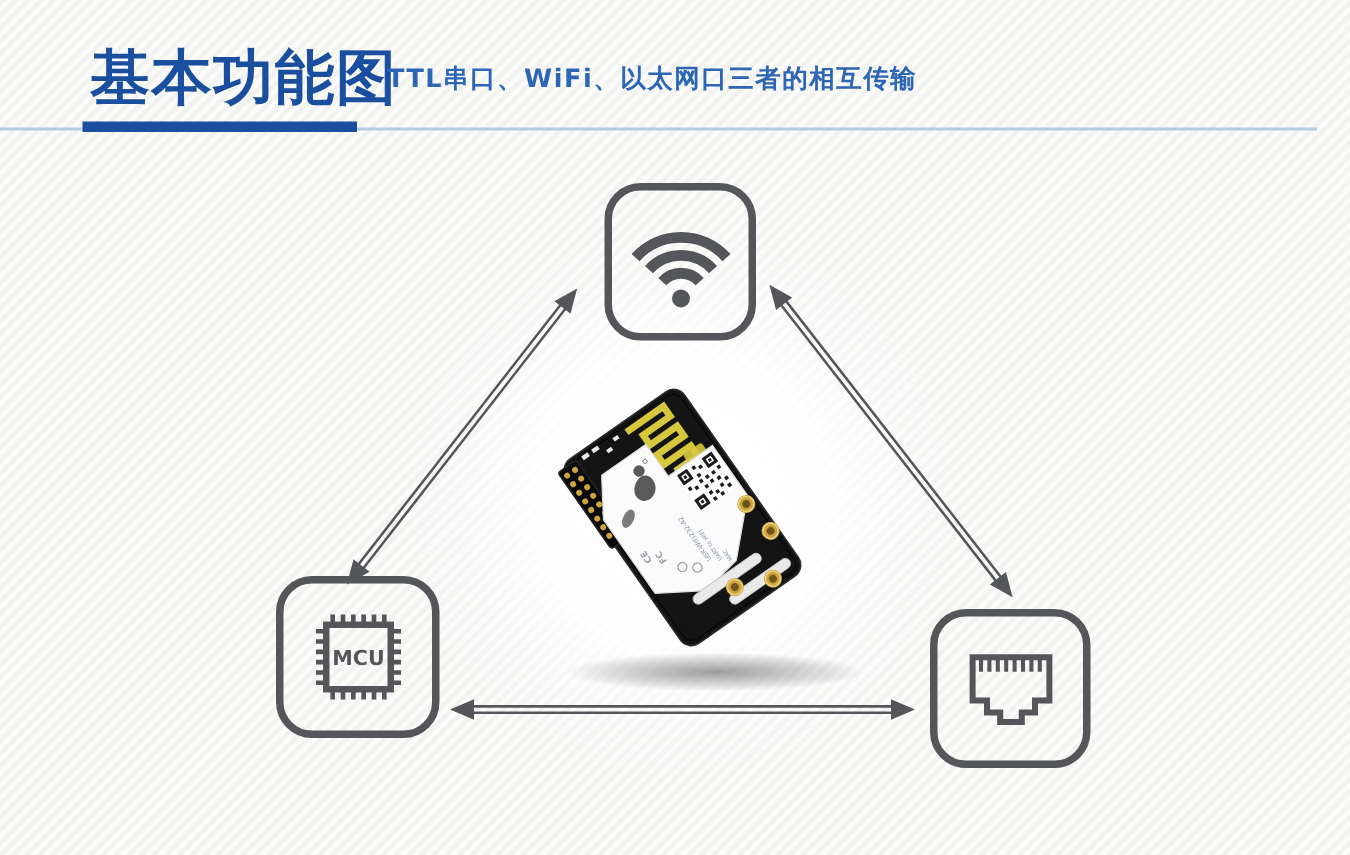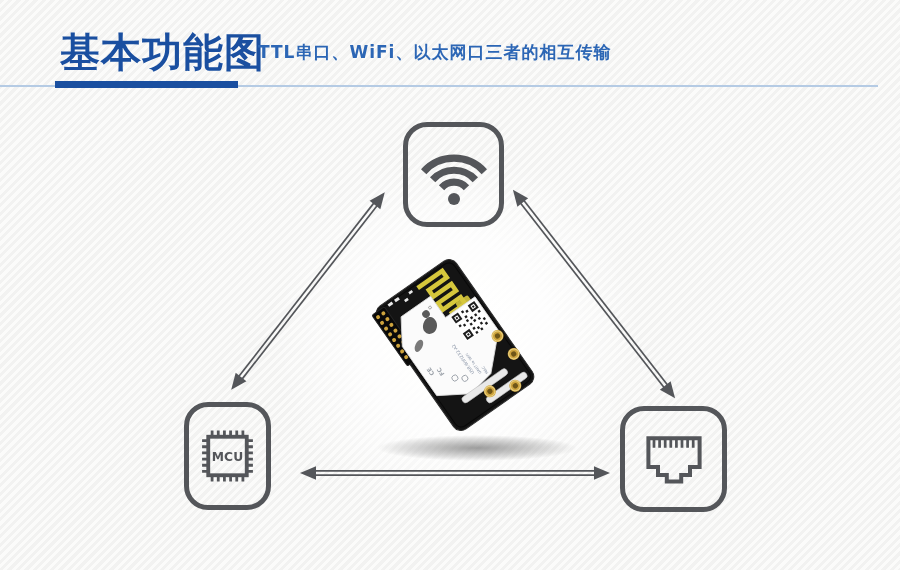--- a/index.html
+++ b/index.html
@@ -27,21 +27,21 @@
   .center-glow{
     position:absolute;left:270px;top:150px;width:370px;height:370px;
     background:radial-gradient(closest-side,rgba(255,255,255,0.97) 0%,rgba(255,255,255,0.85) 50%,rgba(255,255,255,0) 100%);
   }
   
   .node{
     position:absolute;border:5px solid #54565a;border-radius:24px;
     display:flex;align-items:center;justify-content:center;box-sizing:border-box;
   }
   .node-wifi{left:403px;top:122px;width:101px;height:105px;}
-  .node-mcu{left:184px;top:402px;width:87px;height:108px;}
+  .node-mcu{left:184px;top:384px;width:109px;height:108px;}
   .node-eth{left:620px;top:406px;width:107px;height:106px;}
   .node svg{display:block;}
   
   .overlay{position:absolute;left:0;top:0;}
 </style>
 </head>
 <body>
 
 <div id="stage">
 

